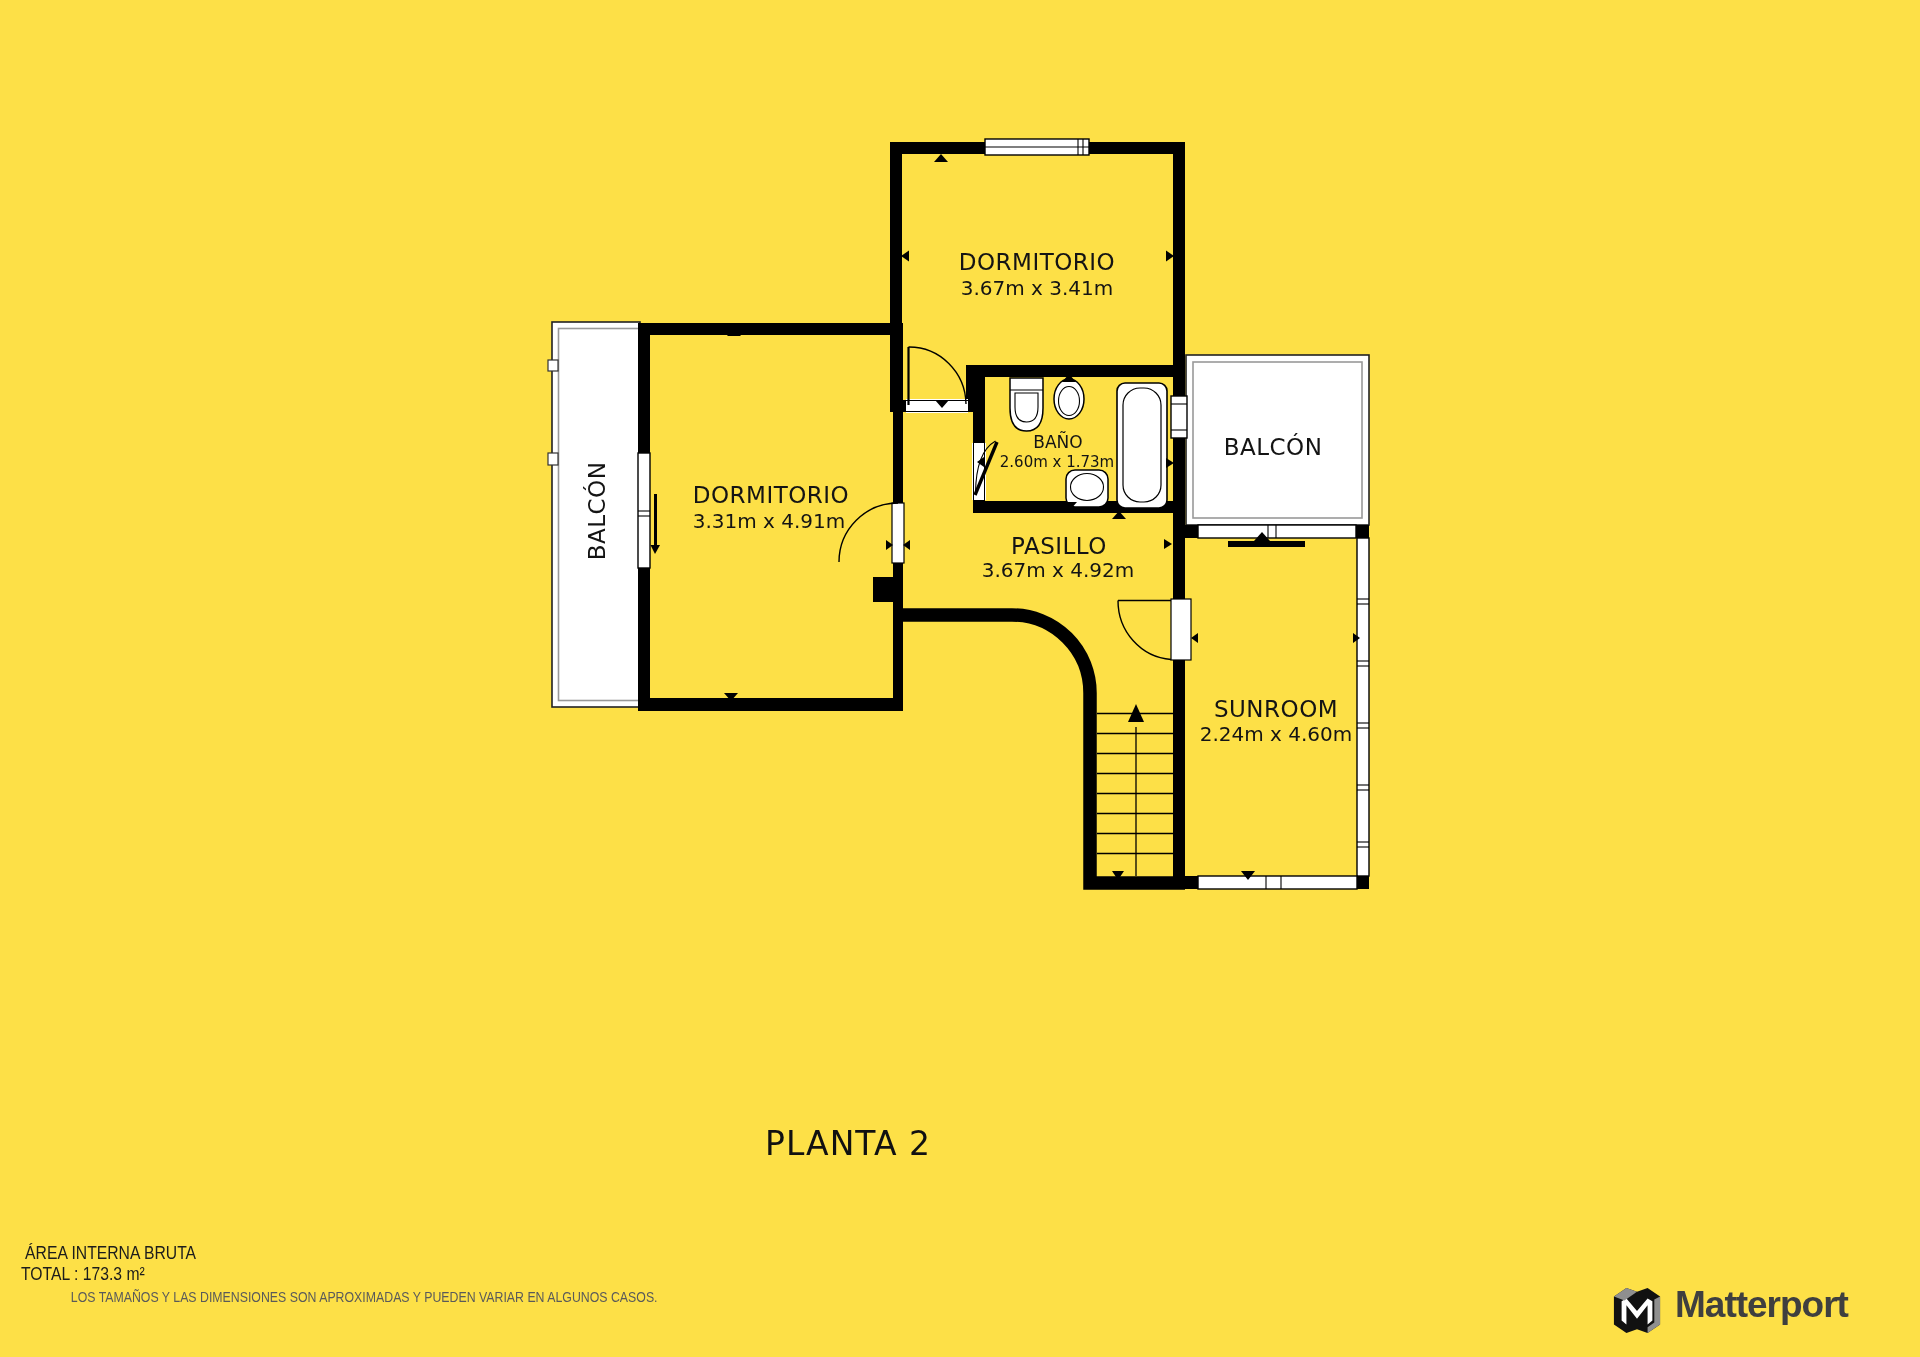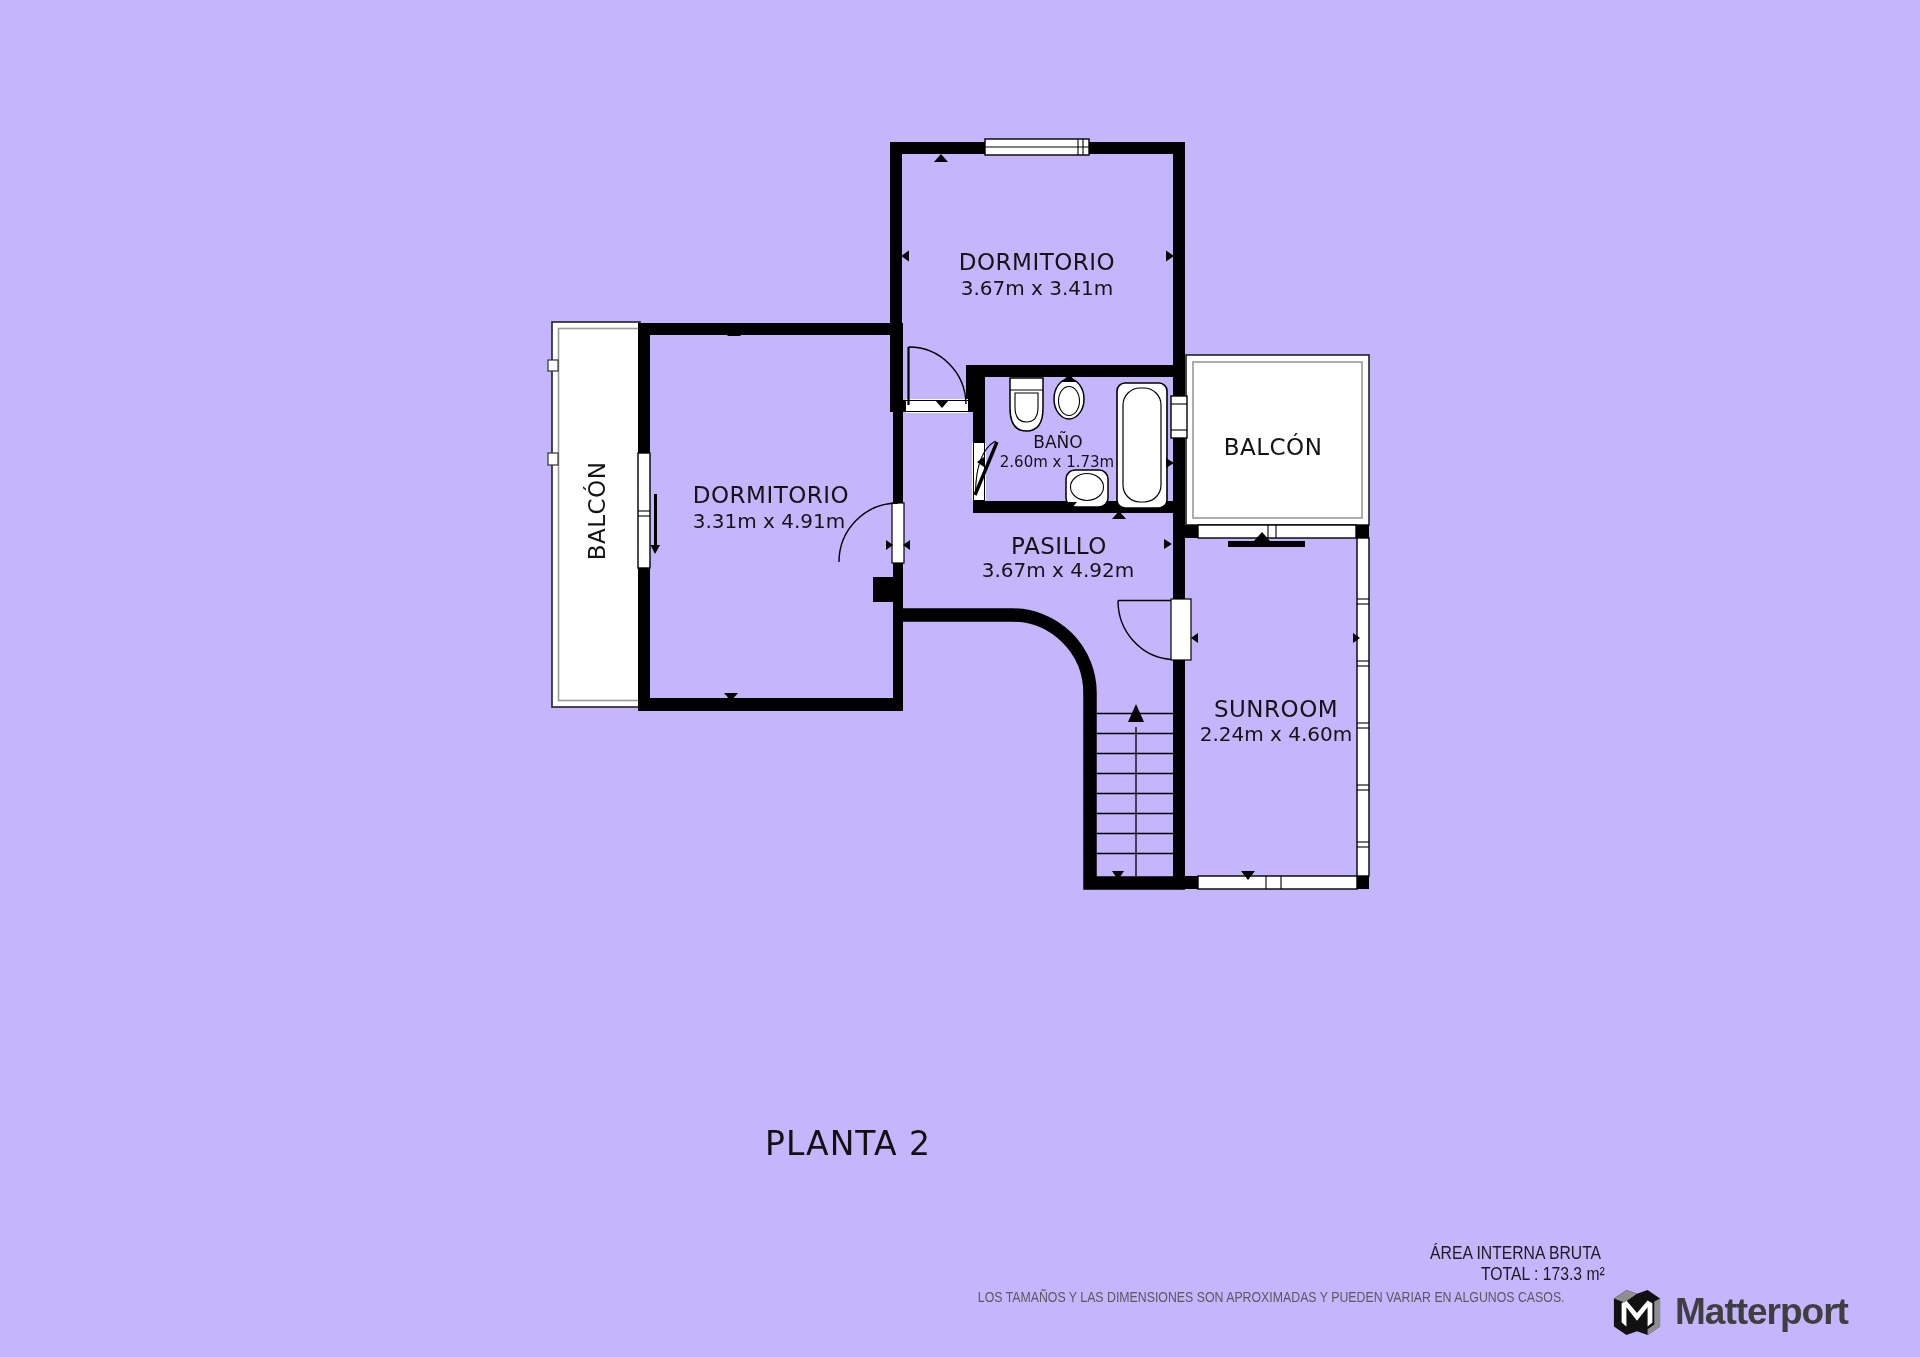--- a/index.html
+++ b/index.html
@@ -1,34 +1,34 @@
 <!DOCTYPE html>
 <html><head>
 <meta charset="utf-8">
 <style>
   html,body{margin:0;padding:0;background:#fff;}
-  .canvas{position:relative;width:1920px;height:1357px;background:#c4b5fd;overflow:hidden;
+  .canvas{position:relative;width:1920px;height:1357px;background:#fde047;overflow:hidden;
           font-family:"DejaVu Sans", sans-serif;}
   svg.plan{position:absolute;left:0;top:0;}
   svg text{fill:#141414;}
   .room-name{font-size:23px;letter-spacing:0.5px;}
   .room-dims{font-size:20px;}
   .room-name-sm{font-size:17px;}
   .room-dims-sm{font-size:15px;}
   .plan-title{position:absolute;left:0;top:1124px;width:1696px;text-align:center;
               font-size:33px;color:#111;letter-spacing:1px;}
-  .footer{position:absolute;left:0;top:1242px;width:1616px;text-align:right;color:#1c1c1c;
+  .footer{position:absolute;left:10px;top:1242px;width:1616px;text-align:left;color:#1c1c1c;
           font-family:"Liberation Sans", sans-serif;}
   .footer .fline{height:21px;line-height:21px;font-size:18.5px;white-space:nowrap;}
   .footer .squeeze{display:inline-block;transform:scaleX(0.85);transform-origin:center;}
   .footer .gap-a{margin-left:22px;}
   .footer .gap-b{margin-left:17px;}
   .footer .gap-c{margin-left:10px;}
   .footer .disclaimer{margin-top:4px;font-size:14.5px;color:#5a5a5a;line-height:18px;margin-left:9px;}
-  .logo{position:absolute;left:1612px;top:1284px;height:56px;display:flex;align-items:center;gap:13px;}
+  .logo{position:absolute;left:1612px;top:1284px;height:56px;display:flex;align-items:flex-start;gap:13px;}
   .logo .wordmark{font-family:"Liberation Sans", sans-serif;font-weight:700;font-size:37px;
                   color:#3f3f3f;letter-spacing:-1px;}
 </style>
 </head>
 <body>
 
 <div class="canvas">
 
   <svg class="plan" width="1920" height="1357" viewBox="0 0 1920 1357">
 

